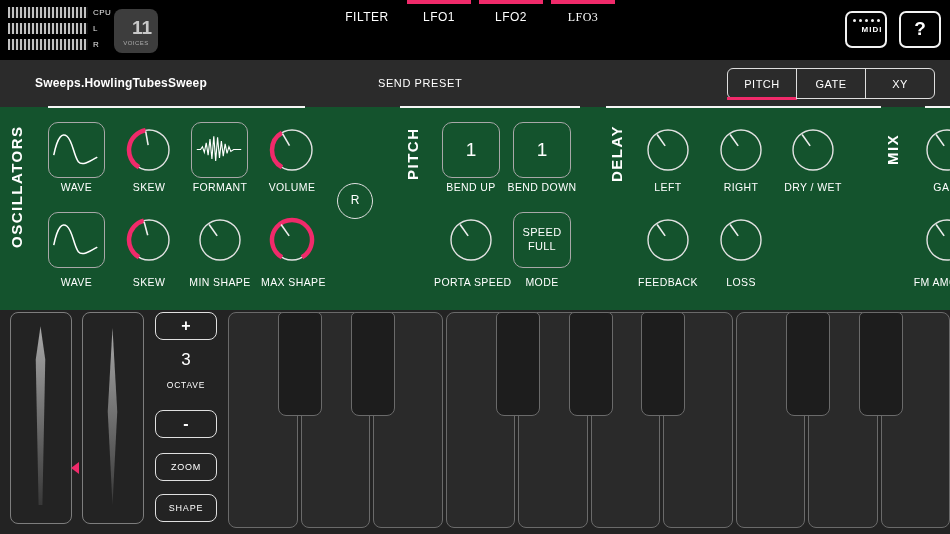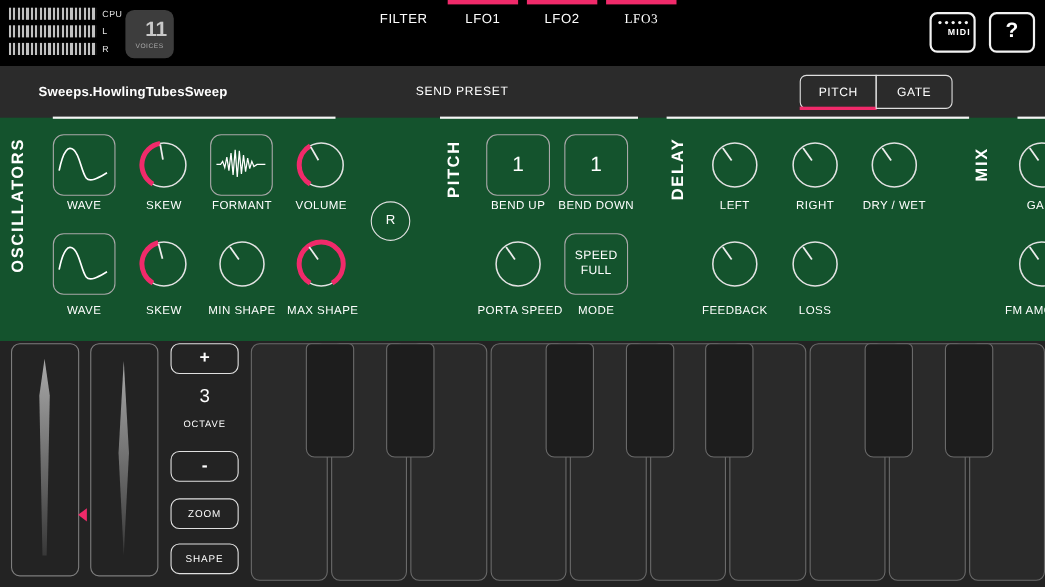--- a/index.html
+++ b/index.html
@@ -132,20 +132,21 @@
       <div class="help-q">?</div>
     </div>
   </div>
 
   <div class="presetbar">
     <div class="preset-title">Sweeps.HowlingTubesSweep</div>
     <div class="txt-btn" style="left:378px;">SEND PRESET</div>
     <div class="modes">
       <div class="mode active">PITCH</div>
       <div class="mode">GATE</div>
+      <div class="mode">XY</div>
     </div>
   </div>
 
   <div class="secline" style="left:48px;width:257px;"></div>
   <div class="secline" style="left:400px;width:180px;"></div>
   <div class="secline" style="left:606px;width:275px;"></div>
   <div class="secline" style="left:925px;width:25px;"></div>
 
   <div class="vtitle" style="left:8px;top:112px;height:150px;">OSCILLATORS</div>
 

